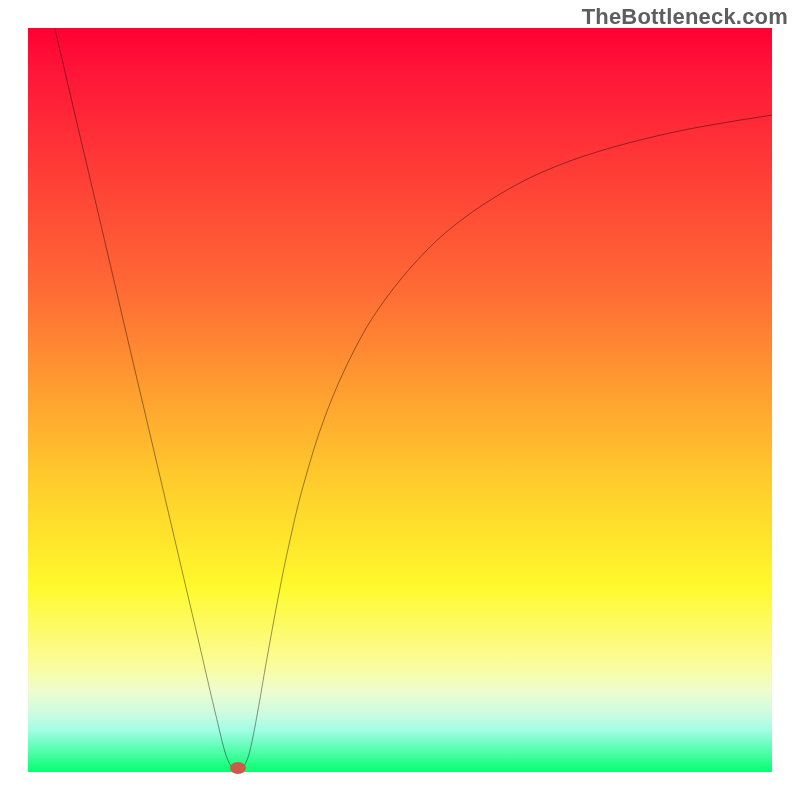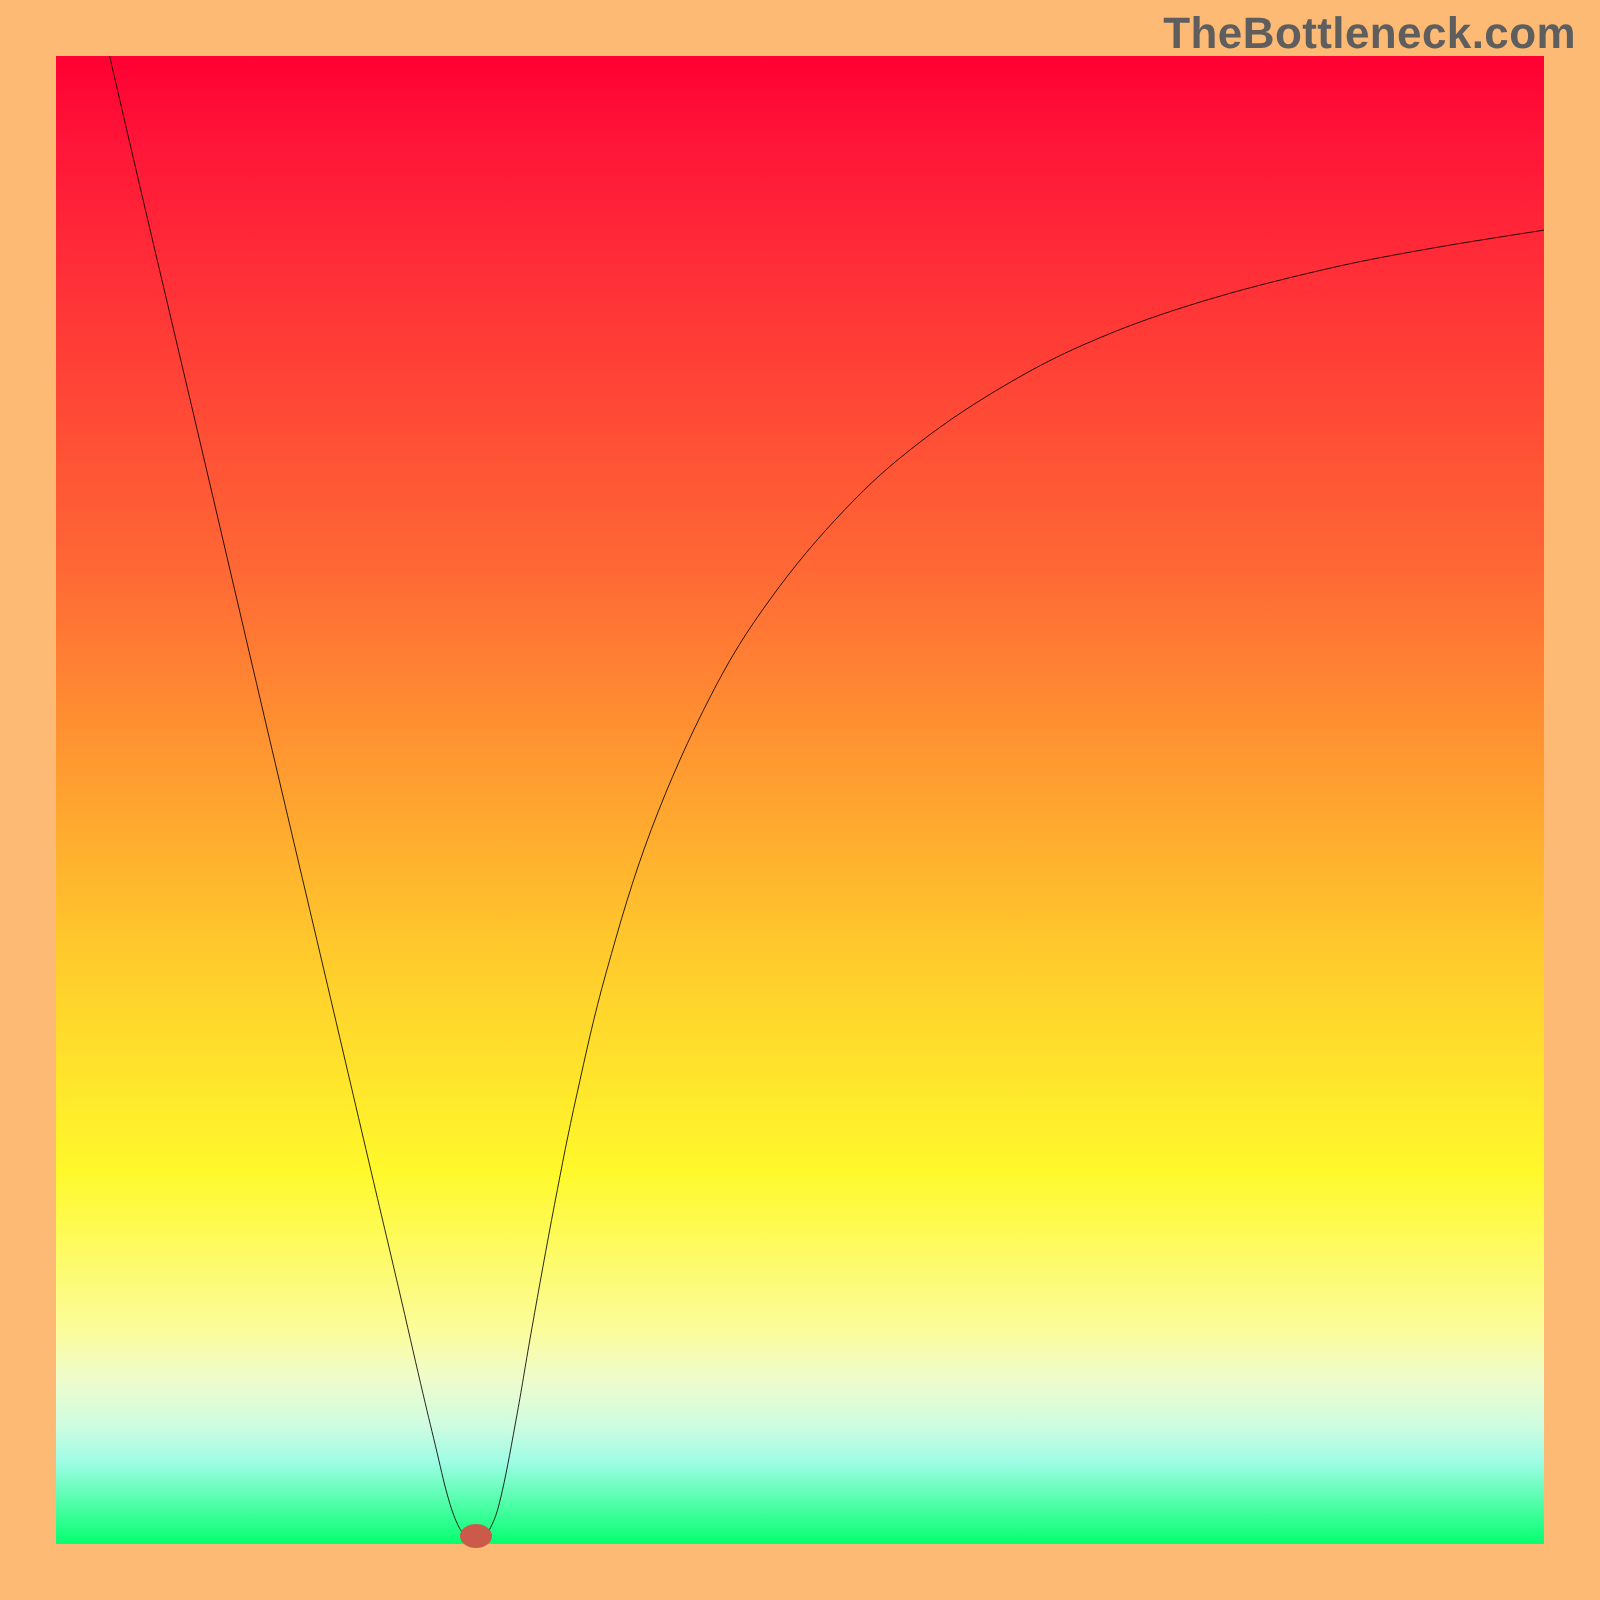--- a/index.html
+++ b/index.html
@@ -9,21 +9,21 @@
     height: 800px;
     background: #000;
     overflow: hidden;
   }
   .frame {
     position: absolute;
     top: 0;
     left: 0;
     width: 800px;
     height: 800px;
-    background: #fdba74;
+    background: #ffffff;
   }
   .plot-area {
     position: absolute;
     left: 28px;
     top: 28px;
     width: 744px;
     height: 744px;
   }
   .gradient {
     position: absolute;

